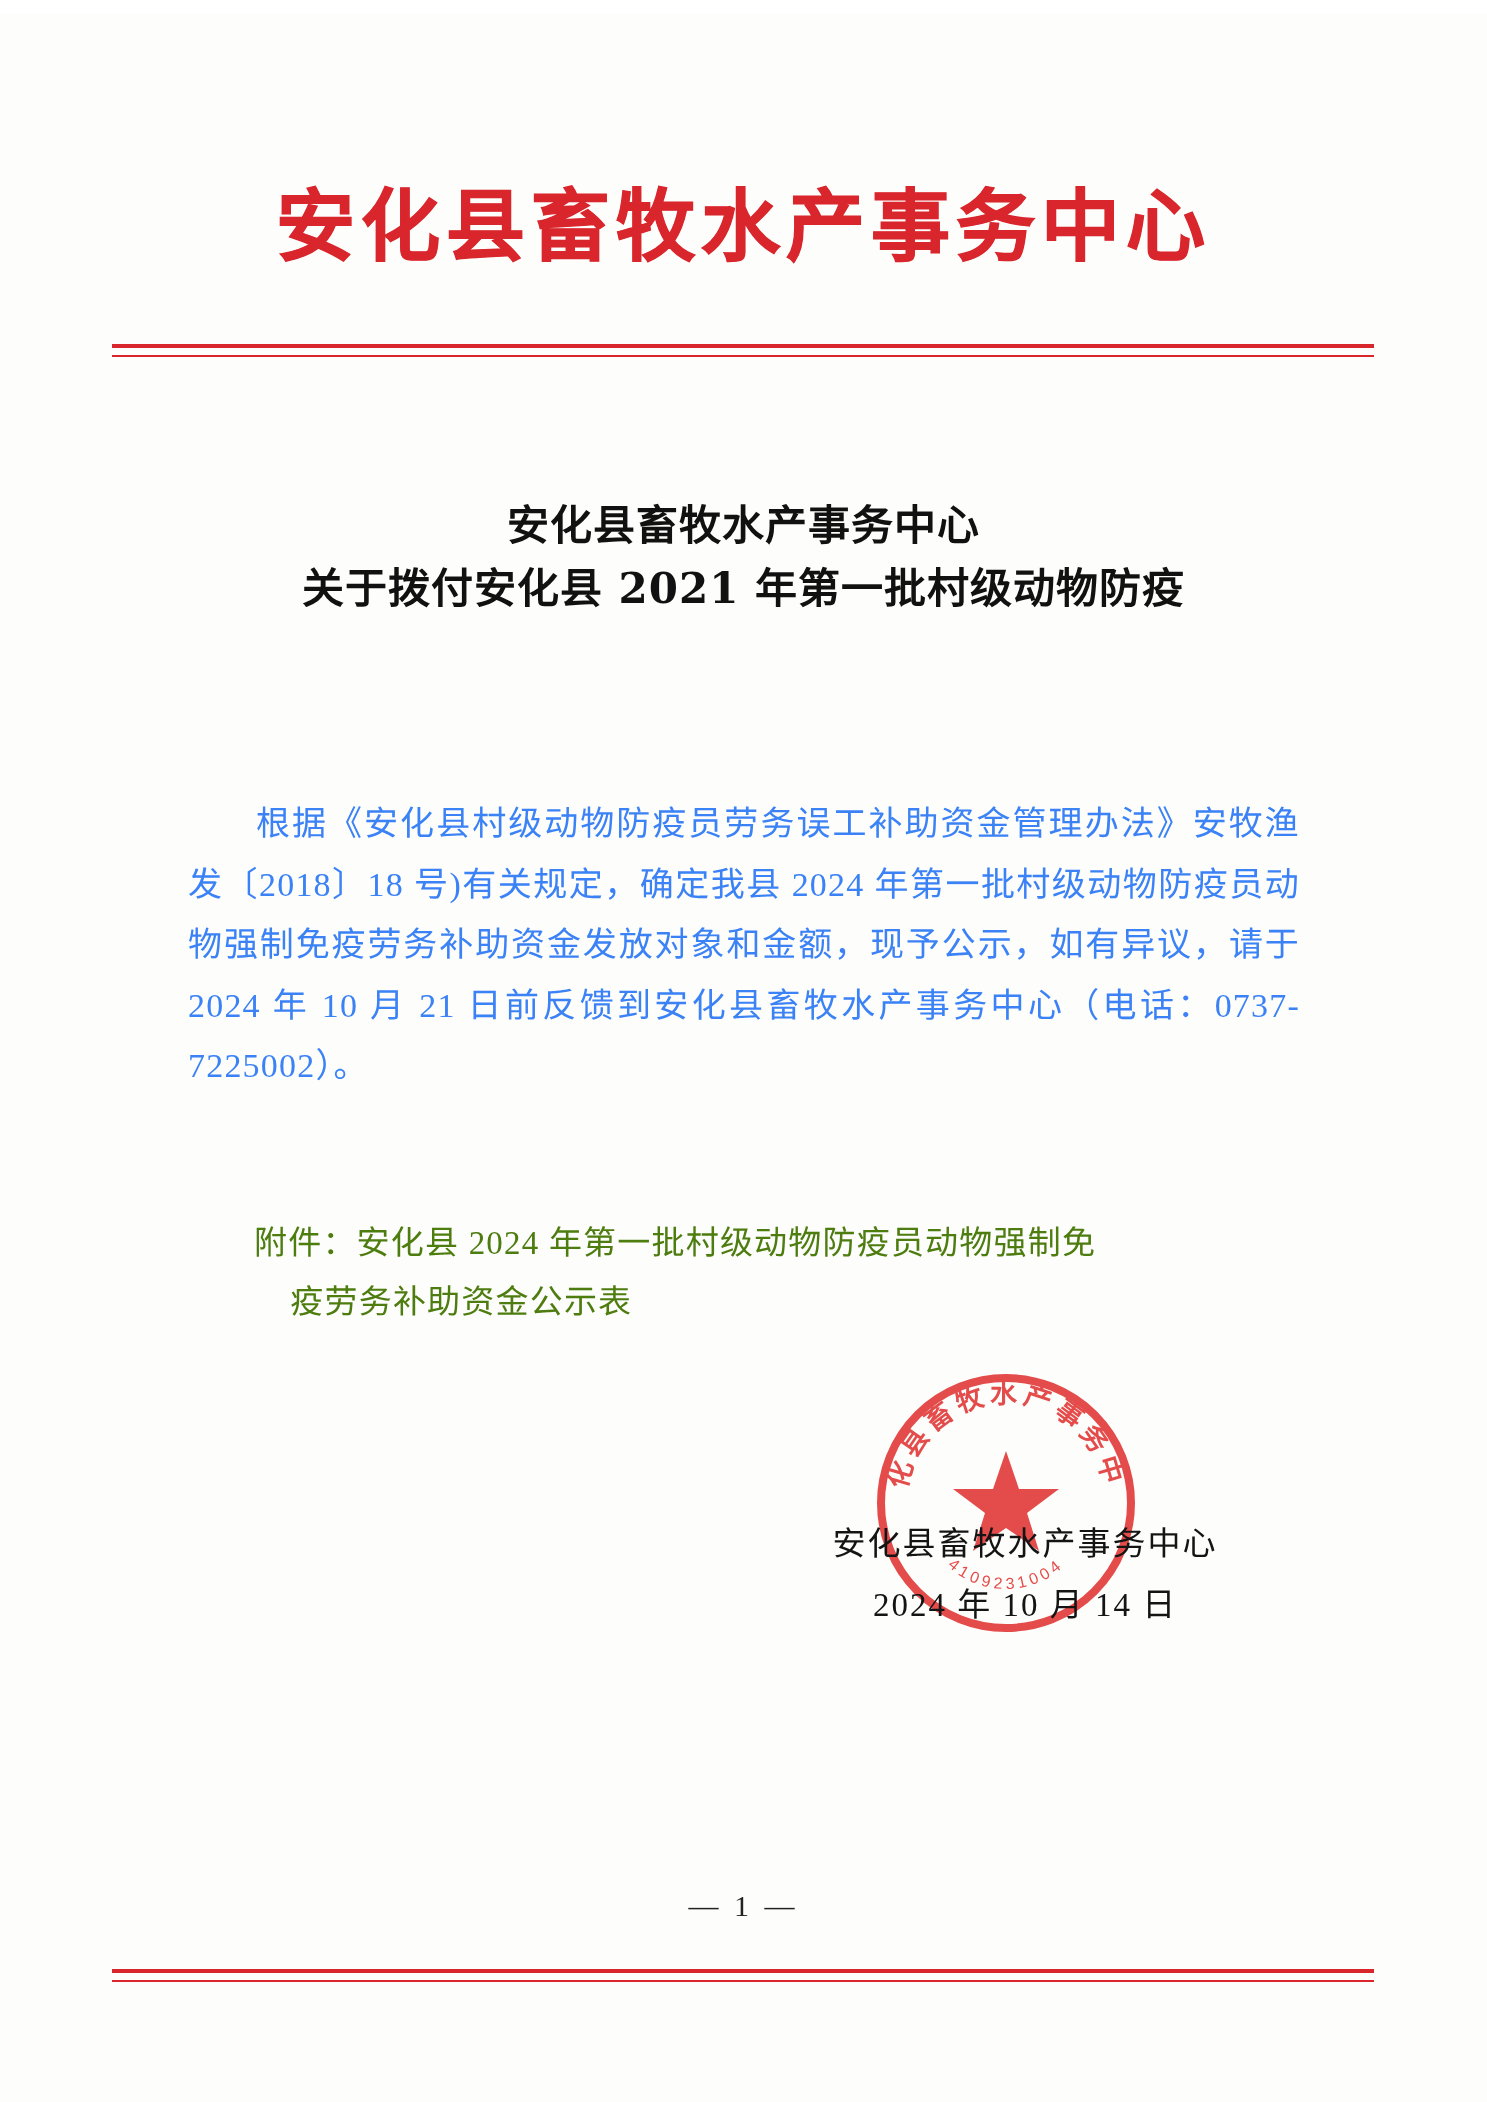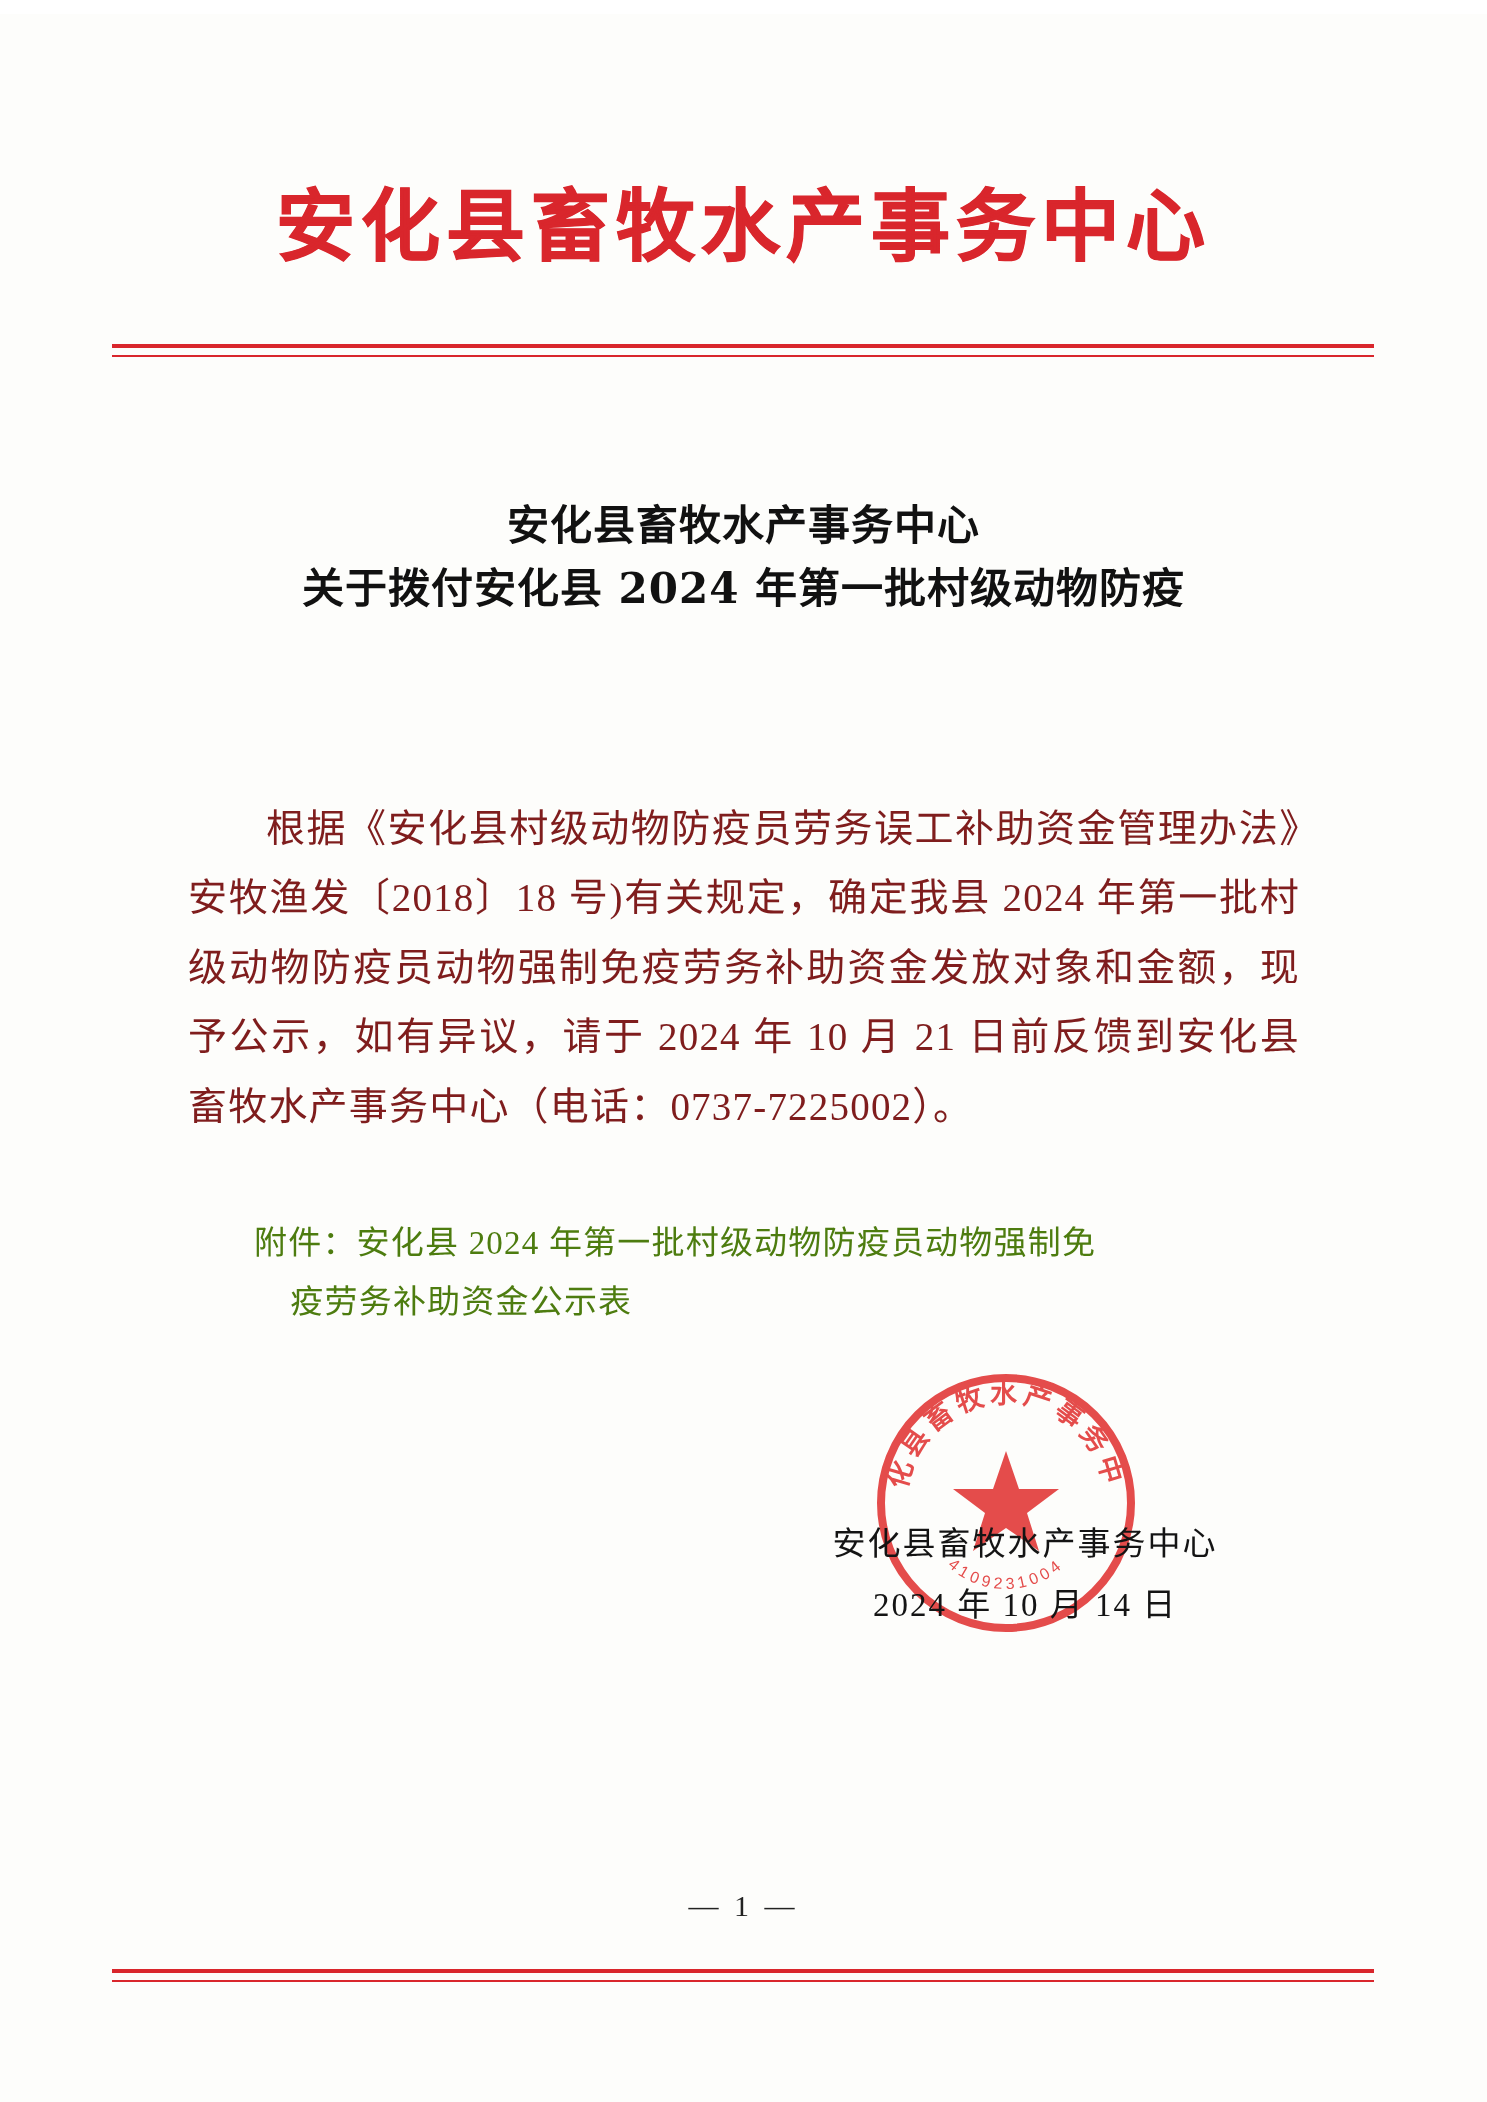--- a/index.html
+++ b/index.html
@@ -83,25 +83,25 @@
     display: block;
     white-space: nowrap;
   }
 
   
   .body-text {
     position: absolute;
     left: 188px;
     top: 780px;
     width: 1112px;
-    font-size: 39px;
+    font-size: 34px;
     line-height: 1.78;
     letter-spacing: 1.2px;
     text-align: justify;
-    color: #7f1d1d;
+    color: #3b82f6;
   }
   .body-text p {
     margin: 0;
   }
   .indent {
     text-indent: 2em;
   }
 
   .attachment {
     position: absolute;
@@ -162,21 +162,21 @@
     <div class="letterhead-title">安化县畜牧水产事务中心</div>
   </div>
 
   <div class="rule-group-top">
     <div class="rule-thick"></div>
     <div class="rule-thin"></div>
   </div>
 
   <div class="doc-title">
     <span class="line">安化县畜牧水产事务中心</span>
-    <span class="line">关于拨付安化县 2024 年第一批村级动物防疫</span>
+    <span class="line">关于拨付安化县 2021 年第一批村级动物防疫</span>
   </div>
 
   <div class="body-text">
     <p class="indent">根据《安化县村级动物防疫员劳务误工补助资金管理办法》安牧渔发〔2018〕18 号)有关规定，确定我县 2024 年第一批村级动物防疫员动物强制免疫劳务补助资金发放对象和金额，现予公示，如有异议，请于 2024 年 10 月 21 日前反馈到安化县畜牧水产事务中心（电话：0737-7225002）。</p>
   </div>
 
   <div class="attachment">
     <div class="l1">附件：安化县 2024 年第一批村级动物防疫员动物强制免</div>
     <div class="l2">疫劳务补助资金公示表</div>
   </div>

